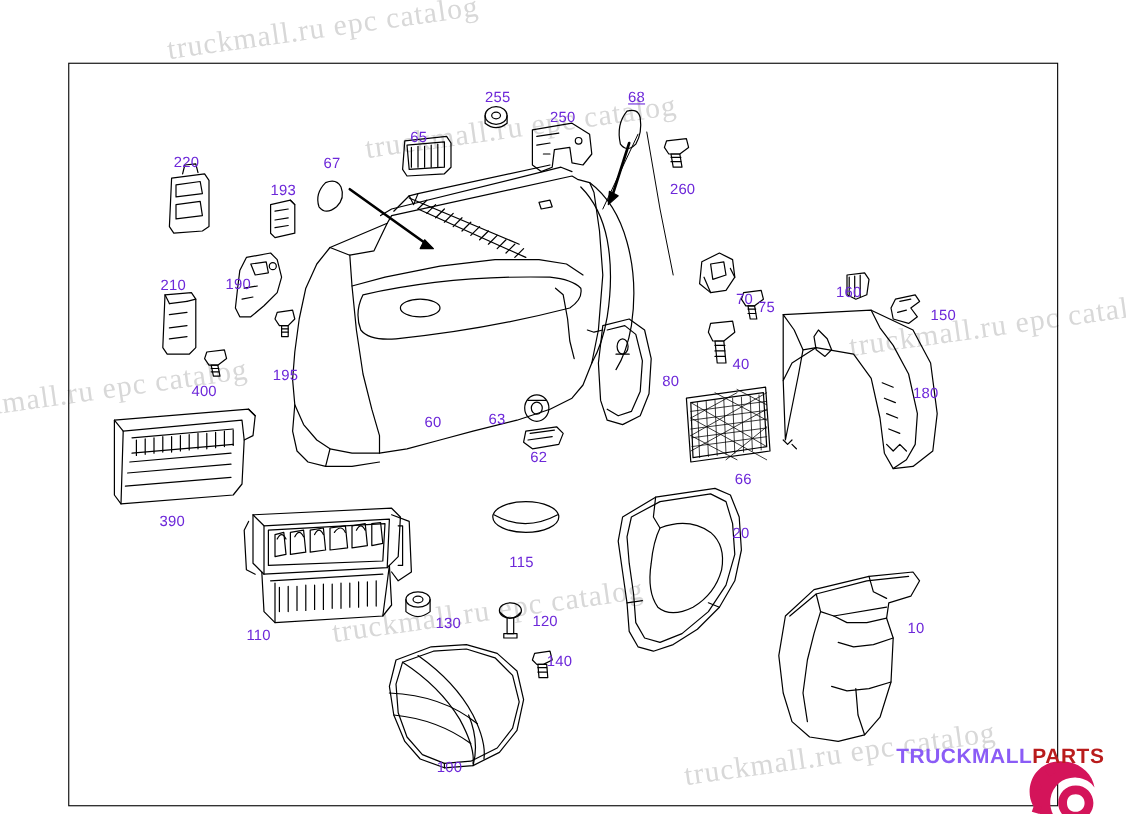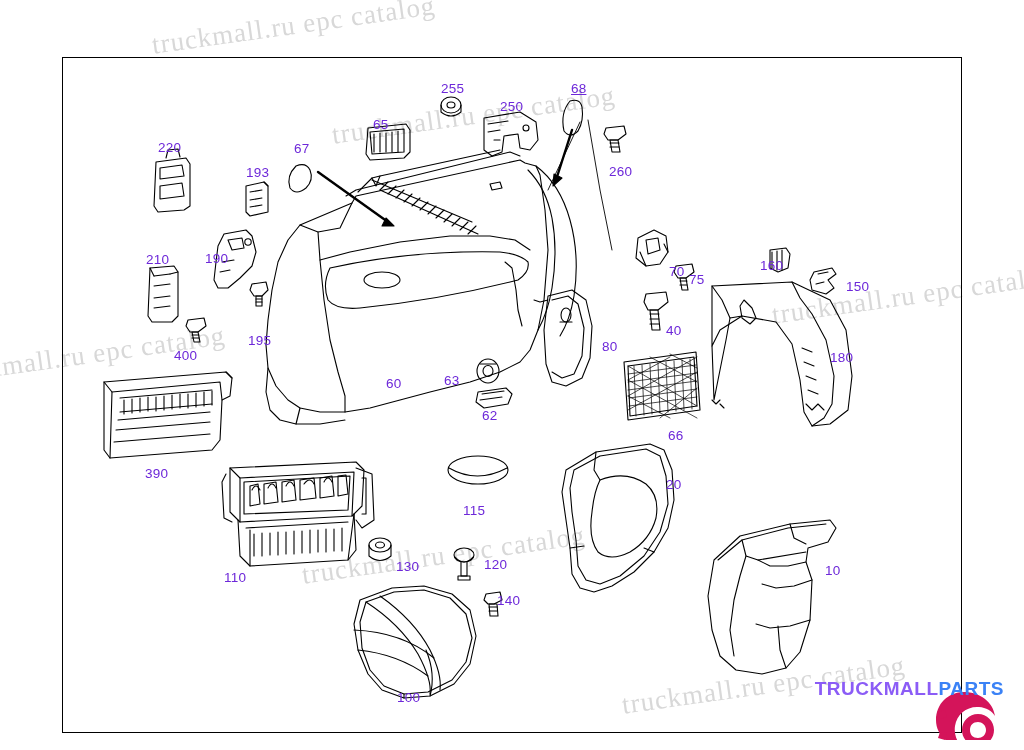--- a/index.html
+++ b/index.html
@@ -60,21 +60,21 @@
   .brand-text {
     position: absolute;
     right: 2px;
     top: 0px;
     font-size: 19px;
     font-weight: bold;
     letter-spacing: 0.5px;
     font-family: "Liberation Sans", sans-serif;
   }
   .brand-text .t1 { color: #8b5cf6; }
-  .brand-text .t2 { color: #3b82f6; }
+  .brand-text .t2 { color: #b91c1c; }
   svg { display: block; }
   .art { position: absolute; left: 0; top: 0; }
 </style>
 </head>
 <body>
 
 <div id="stage">
 
   <div id="watermark-layer">
       <div class="wm" style="left: 150px; top: 30px; transform: rotate(-8deg);">truckmall.ru epc catalog</div>

